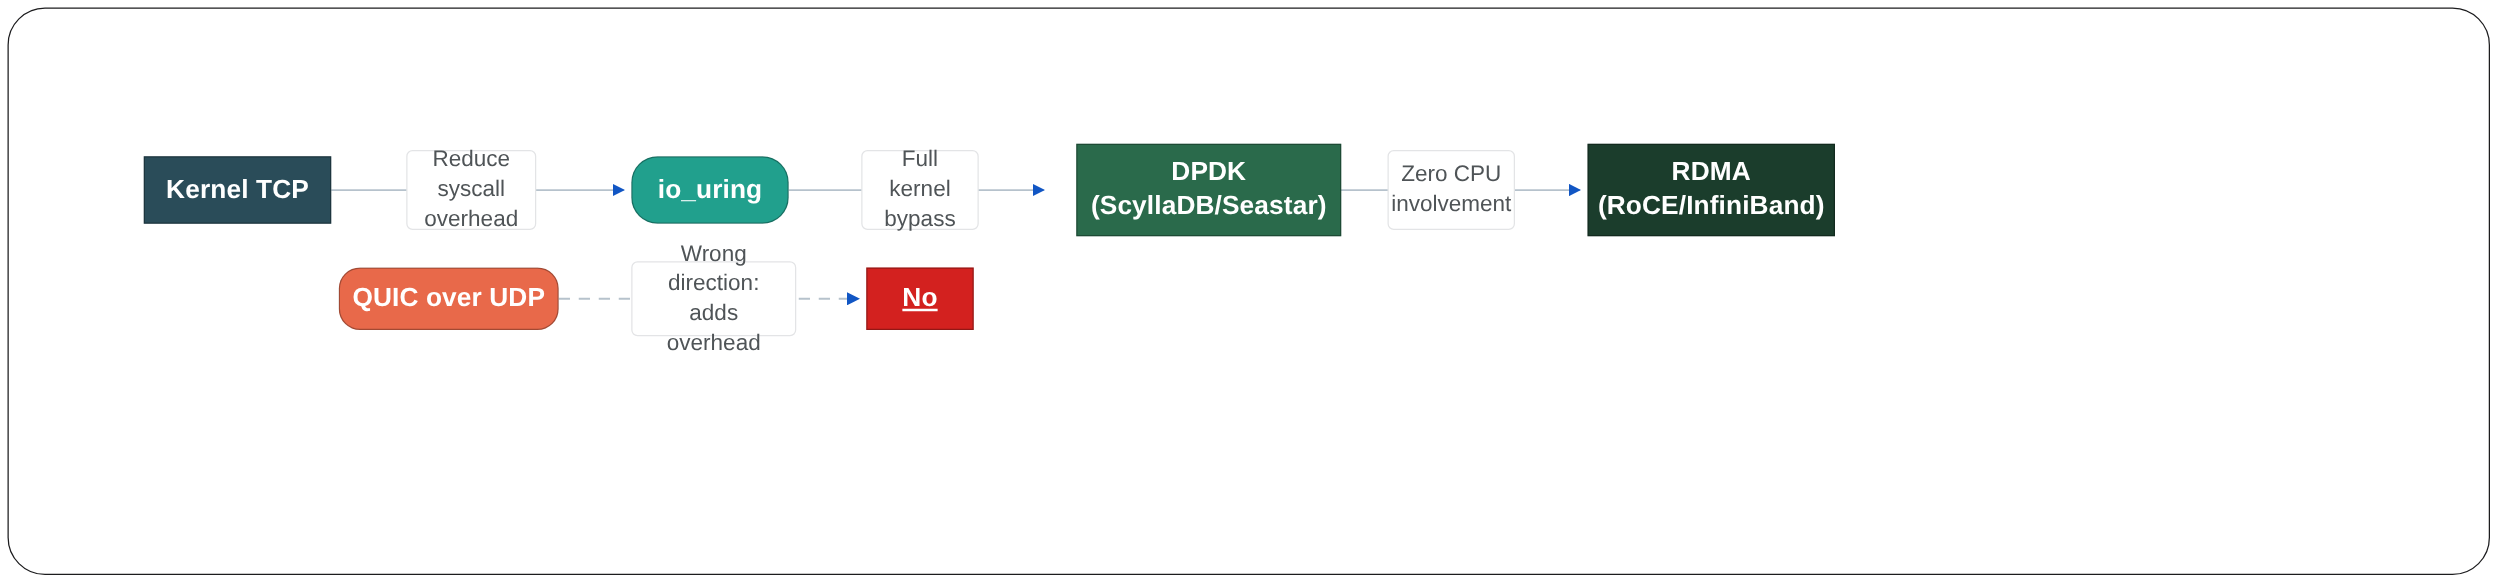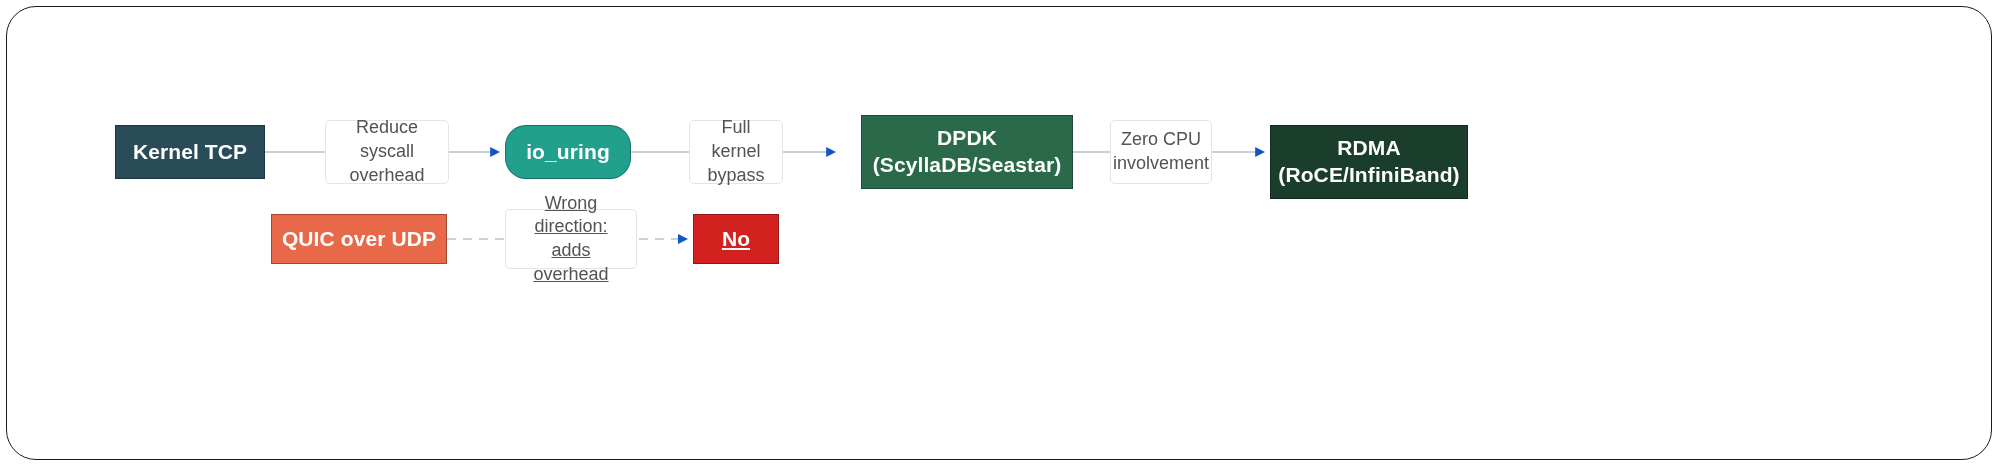--- a/index.html
+++ b/index.html
@@ -56,21 +56,21 @@
     font-size: 21px;
     line-height: 1.28;
     letter-spacing: 0.1px;
     border: 1px solid rgba(0,0,0,0.30);
     white-space: pre-line;
   }
 
   .node-kernel-tcp  { background: #2a4c59; }
   .node-io-uring    { background: #21a08d; }
   .node-dpdk        { background: #2a6a4b; margin-left: 20px; }
-  .node-rdma        { background: #1b3d2c; margin-top: 10px; }
+  .node-rdma        { background: #1b3d2c; }
   .node-quic        { background: #e8694a; }
   .node-no          { background: #d3211f; text-decoration: underline; }
 
   
   .edge-label {
     position: absolute;
     box-sizing: border-box;
     display: flex;
     align-items: center;
     justify-content: center;
@@ -127,42 +127,42 @@
     <div class="node node-dpdk" style="left:834px; top:108px; width:212px; height:74px;">
       <span>DPDK
 (ScyllaDB/Seastar)</span>
     </div>
 
     <div class="node node-rdma" style="left:1263px; top:108px; width:198px; height:74px;">
       <span>RDMA
 (RoCE/InfiniBand)</span>
     </div>
 
-    <div class="node node-quic" style="left:264px; top:207px; width:176px; height:50px;">
+    <div class="node node-quic" style="left:264px; top:207px; width:176px; height:50px;border-radius:17px;">
       <span>QUIC over UDP</span>
     </div>
 
     <div class="node node-no" style="left:686px; top:207px; width:86px; height:50px;">
       <span>No</span>
     </div>
 
-    <div class="edge-label" style="left:318px; top:113px; width:124px; height:64px;justify-content:center;">
+    <div class="edge-label" style="left:318px; top:113px; width:104px; height:64px;justify-content:center;">
       <span>Reduce syscall
 overhead</span>
     </div>
 
     <div class="edge-label" style="left:682px; top:113px; width:94px; height:64px;">
       <span>Full kernel
 bypass</span>
     </div>
 
     <div class="edge-label" style="left:1103px; top:113px; width:102px; height:64px;">
       <span>Zero CPU
 involvement</span>
     </div>
 
-    <div class="edge-label" style="left:498px; top:202px; width:132px; height:60px;text-decoration:underline;">
+    <div class="edge-label" style="left:498px; top:202px; width:132px; height:60px;">
       <span>Wrong direction:
 adds overhead</span>
     </div>
 
   </div>
 </div>
 
 </body></html>

